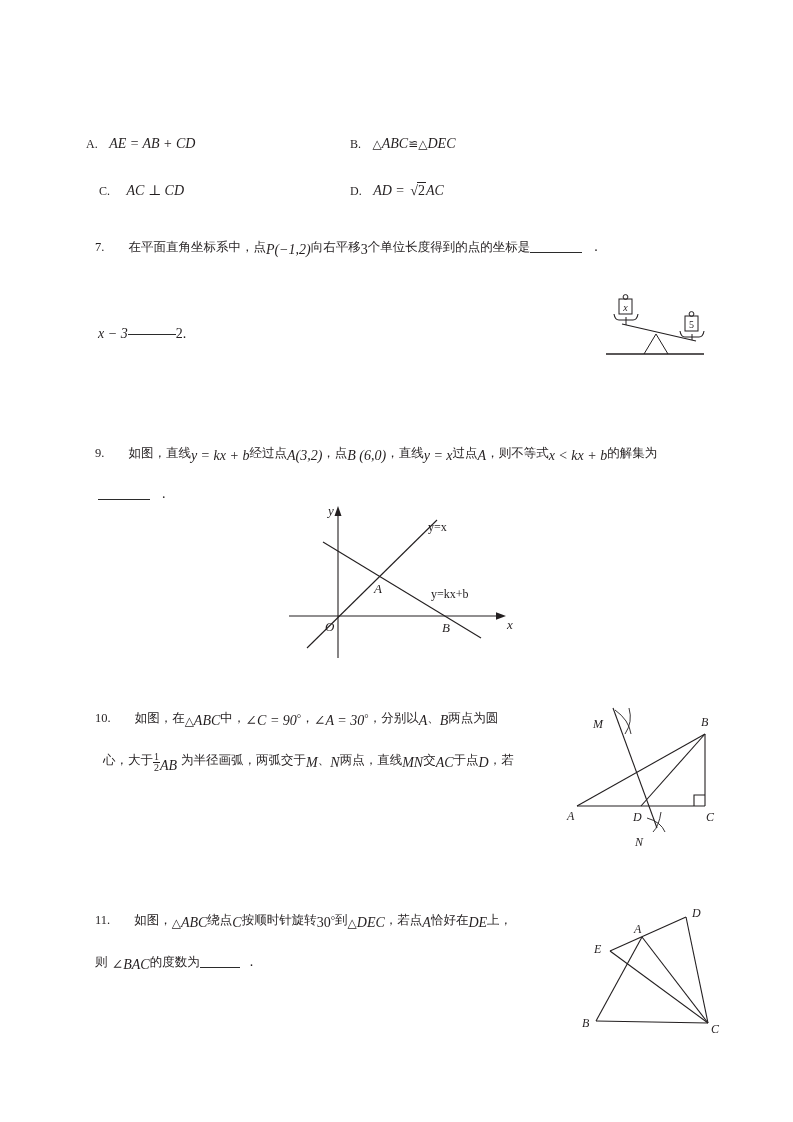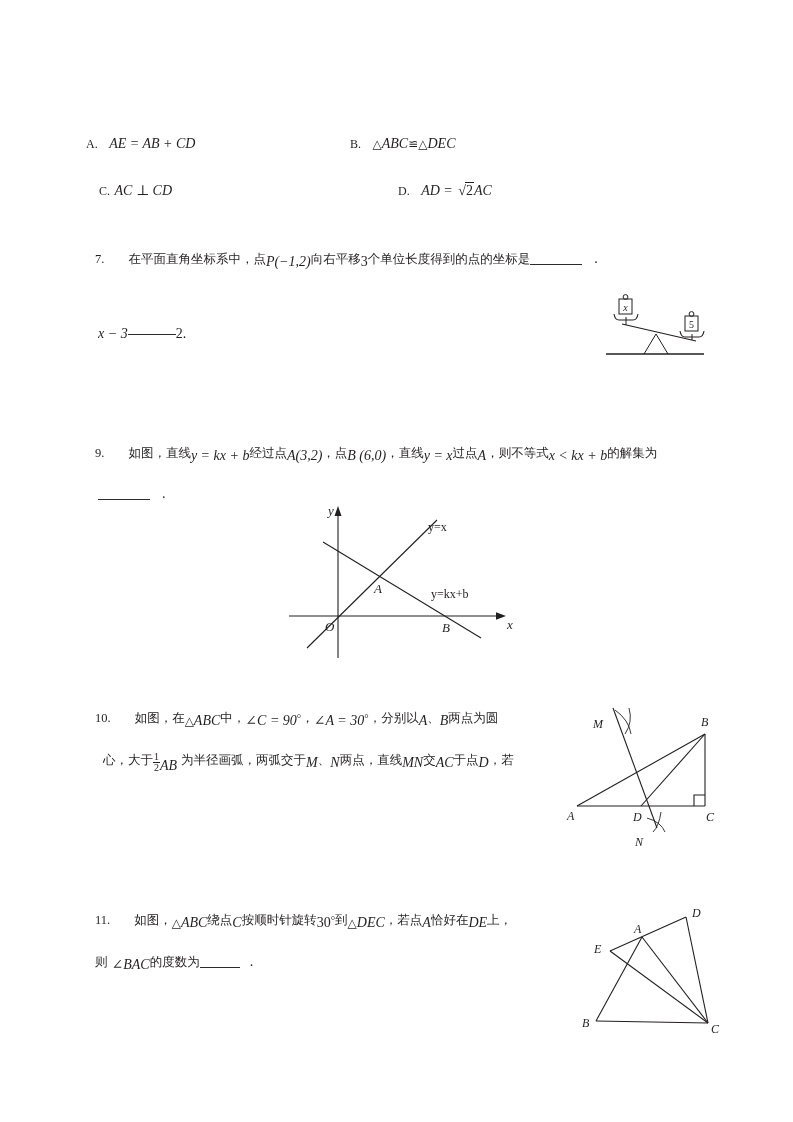--- a/index.html
+++ b/index.html
@@ -80,33 +80,33 @@
 
   <div class="opt-row" style="left:350px; top:136px;">
     <span class="opt-letter">B.</span>
     <span style="margin-left:8px;">
       <span class="tri-sym">△</span><span class="mi">ABC</span><span class="mn" style="font-size:12px;">≌</span><span class="tri-sym">△</span><span class="mi">DEC</span>
     </span>
   </div>
 
   <div class="opt-row" style="left:99px; top:182px;">
     <span class="opt-letter">C.</span>
-    <span class="mi" style="margin-left:1px;">AC ⊥ CD</span>
-  </div>
-
-  <div class="opt-row" style="left:350px; top:182px;margin-left:48px;">
+    <span class="mi" style="margin-left:13px;">AC ⊥ CD</span>
+  </div>
+
+  <div class="opt-row" style="left:350px; top:182px;">
     <span class="opt-letter">D.</span>
     <span style="margin-left:8px;">
       <span class="mi">AD =</span>
       <span class="radical"><span class="rsign">√</span><span class="rbody mn">2</span></span><span class="mi">AC</span>
     </span>
   </div>
 
 
-  <div class="qline" style="left:95px; top:249px;">
+  <div class="qline" style="left:95px; top:237px;">
     <span class="qnum">7.</span>
     <span class="cn" style="margin-left:20px;">在平面直角坐标系中，点</span><span class="mi sub-math">P(−1,2)</span><span class="cn">向右平移</span><span class="mn sub-math">3</span><span class="cn">个单位长度得到的点的坐标是</span><span class="blank-line"></span><span class="mn" style="margin-left:12px;">.</span>
   </div>
 
 
   <div class="qline" style="left:98px; top:323px;">
     <span class="mi">x − 3</span><span class="blank-line" style="width:48px; margin:0 0px; vertical-align:3px;"></span><span class="mn">2.</span>
   </div>
 
   <div class="fig" style="left:600px; top:294px; width:120px; height:66px;">

